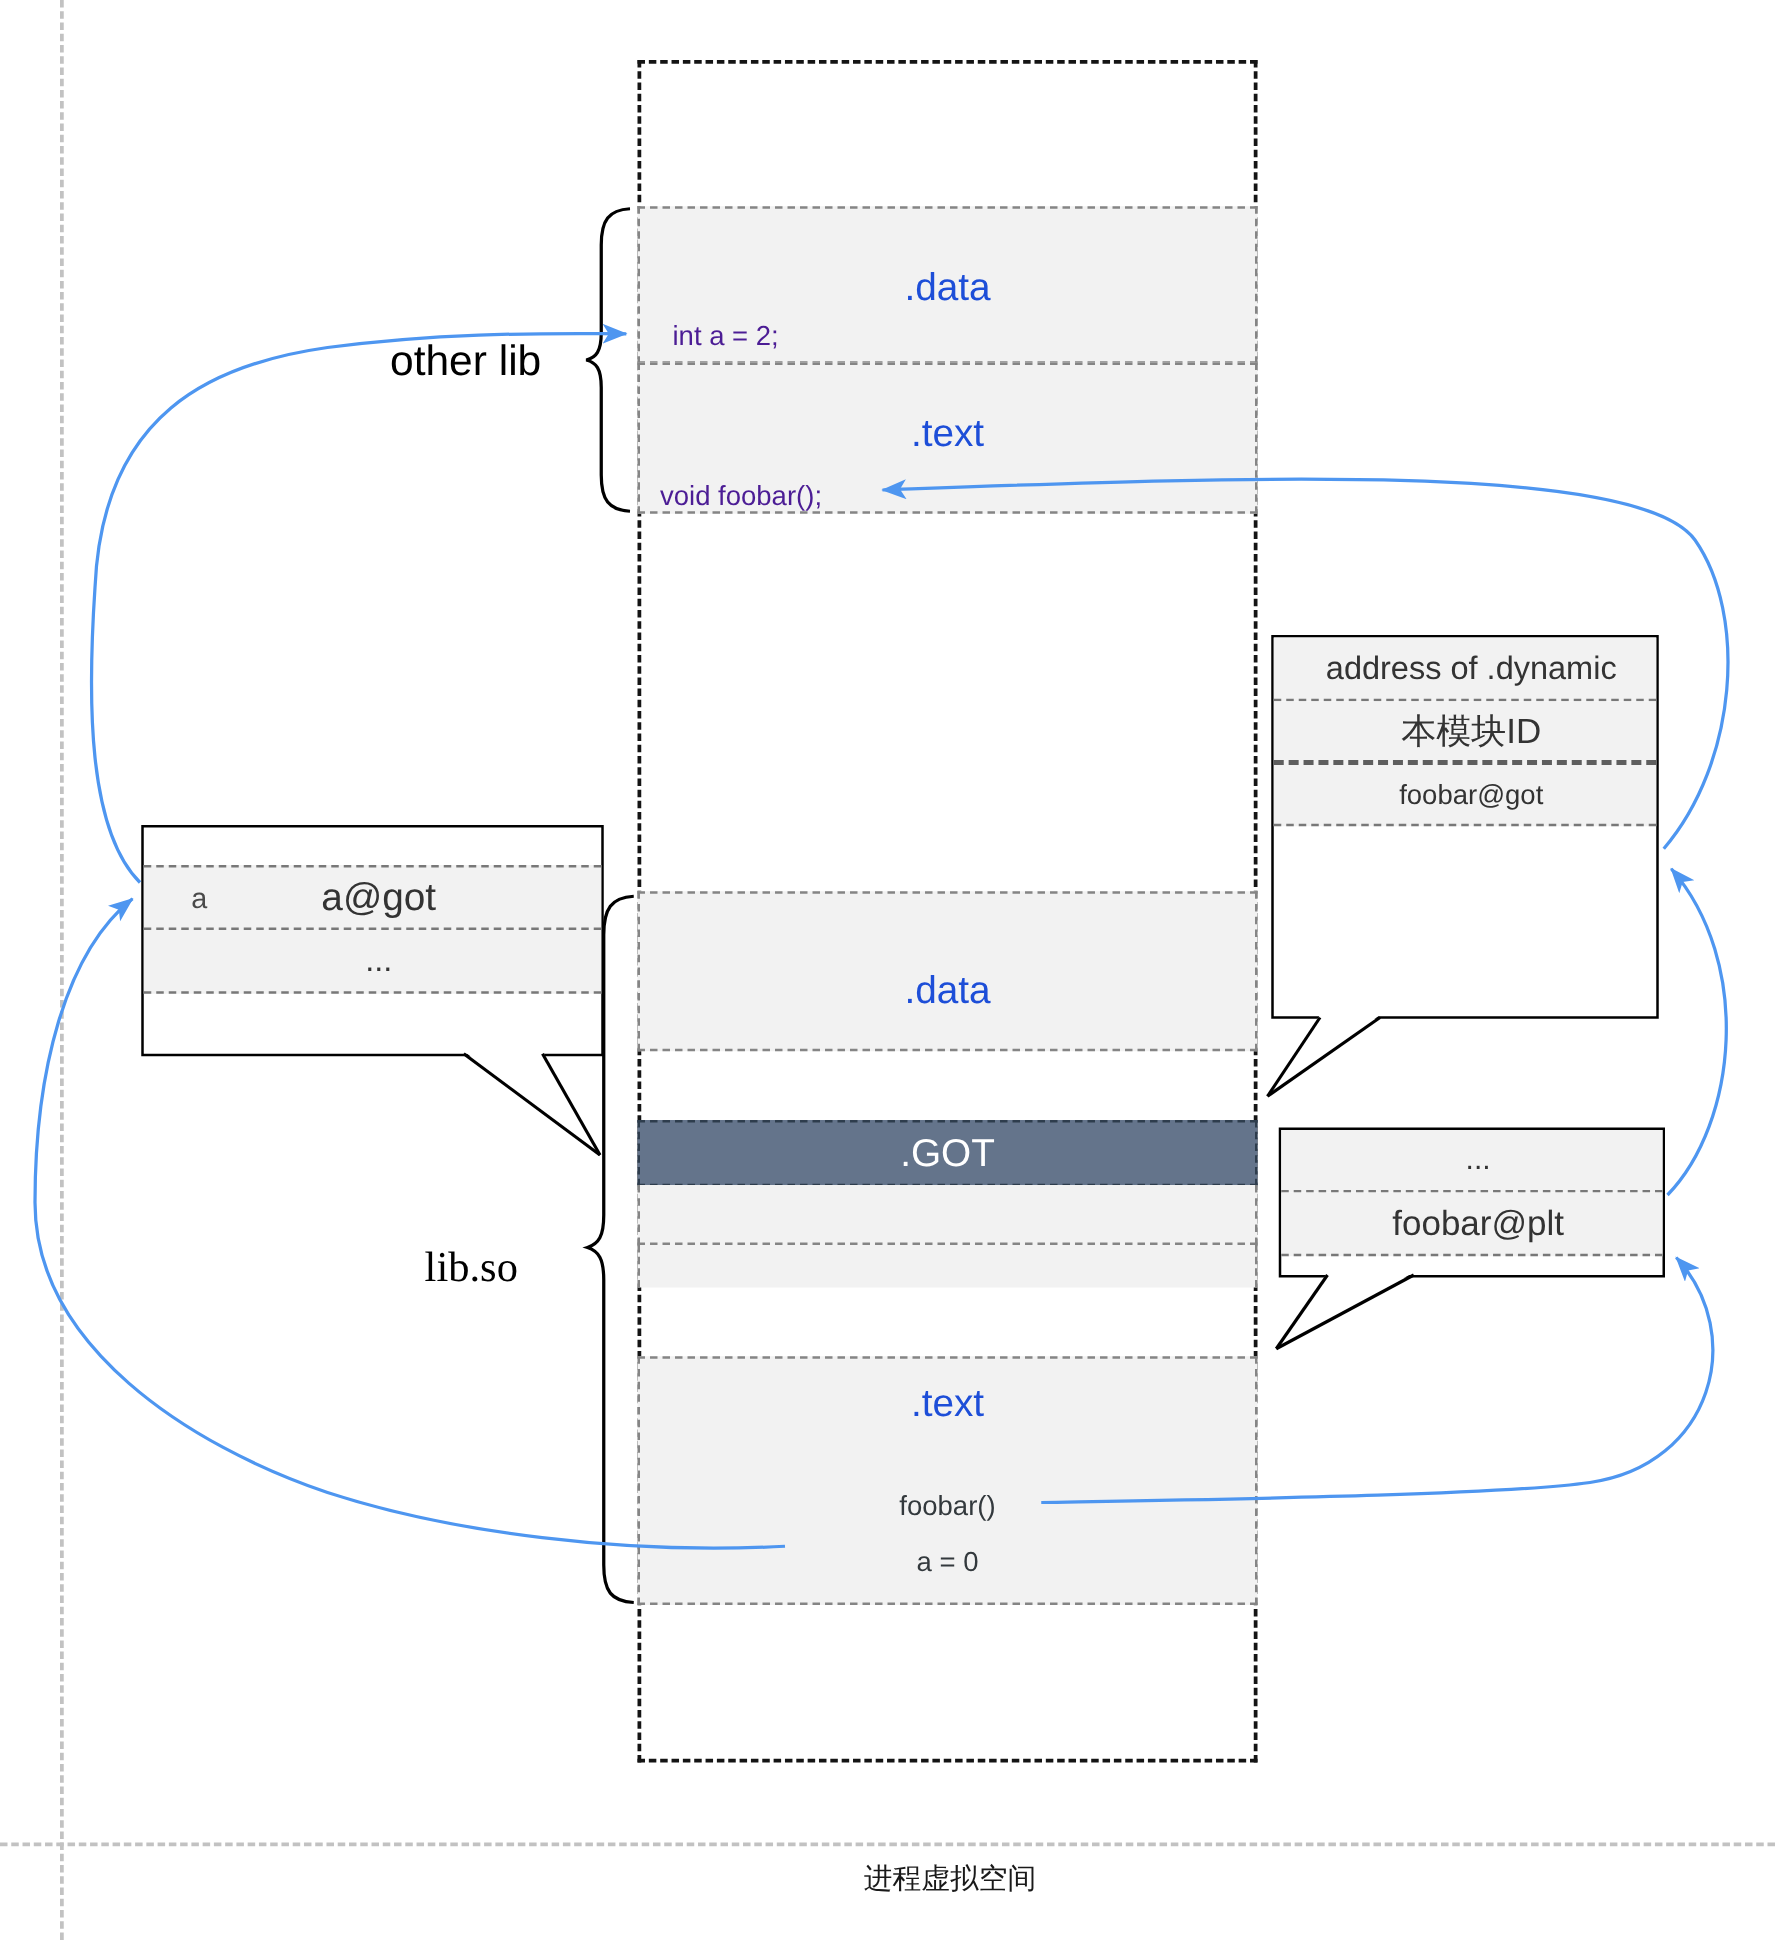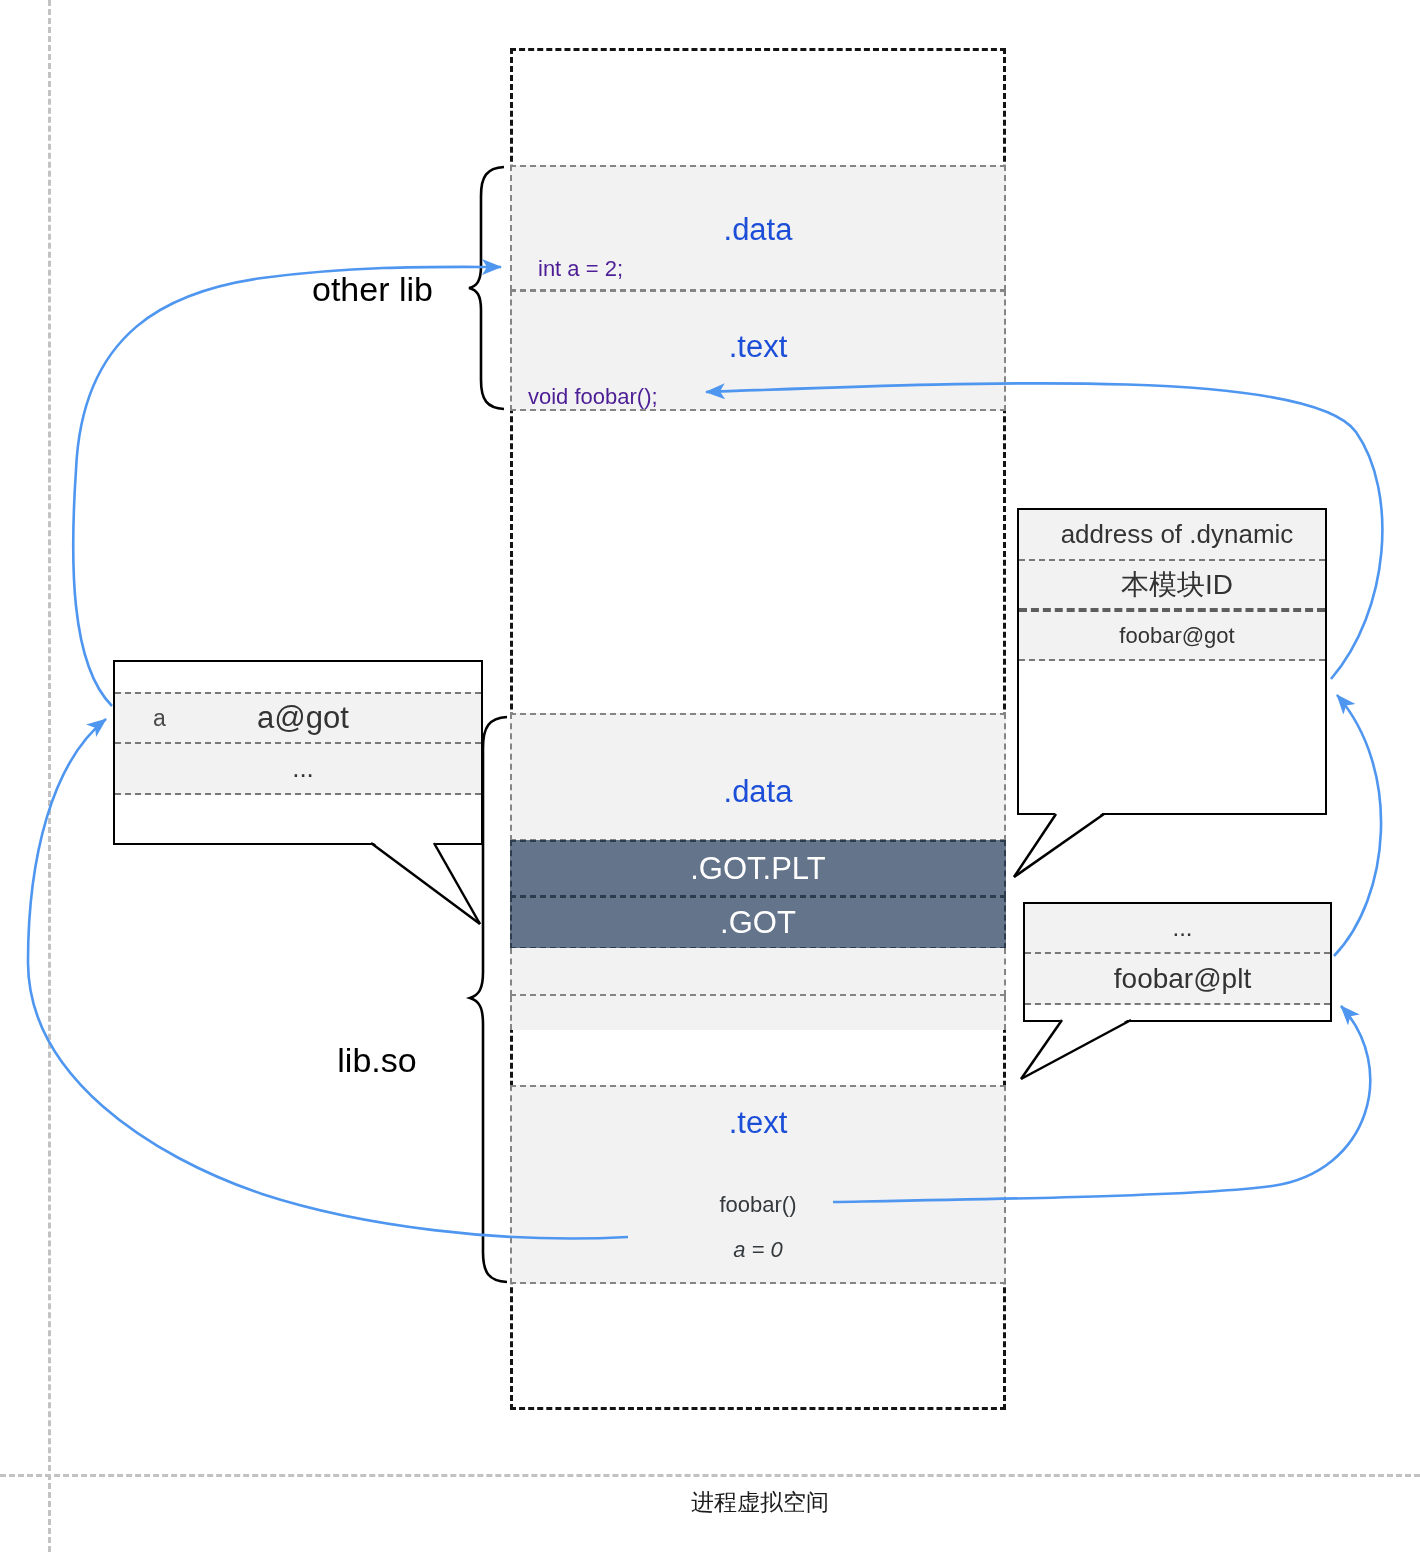--- a/index.html
+++ b/index.html
@@ -63,36 +63,33 @@
     <span class="sec-code" style="left:26px;top:89px;">int a = 2;</span>
   </div>
   <div class="abs sec sec-light" style="top:290px;height:121px;">
     <span class="sec-title" style="top:37px;">.text</span>
     <span class="sec-code" style="left:16px;top:92px;">void foobar();</span>
   </div>
 
   <div class="abs sec sec-light" style="top:713px;height:128px;">
     <span class="sec-title" style="top:59px;">.data</span>
   </div>
-  <div class="abs sec sec-dark" style="top:840px;height:57px;">
-    <span class="dark-title">.GOT.PLT</span>
-  </div>
   <div class="abs sec sec-dark" style="top:896px;height:53px;">
     <span class="dark-title">.GOT</span>
   </div>
   <div class="abs sec sec-light no-top" style="top:948px;height:48px;"></div>
   <div class="abs sec sec-light no-top no-bottom" style="top:996px;height:34px;"></div>
   <div class="abs sec sec-light" style="top:1085px;height:199px;">
     <span class="sec-title" style="top:18px;">.text</span>
     <span class="sec-code-center" style="top:105px;">foobar()</span>
-    <span class="sec-code-center" style="top:150px;font-style:italic;">a = 0</span>
+    <span class="sec-code-center" style="top:150px;">a = 0</span>
   </div>
 
   <div class="abs big-label" style="left:300px;top:270px;width:145px;">other lib</div>
-  <div class="abs big-label" style="left:322px;top:1041px;width:110px;">lib.so</div>
+  <div class="abs big-label" style="left:322px;top:996px;width:110px;font-family:Liberation Serif, serif;">lib.so</div>
 
   <div class="abs bubble" style="left:113px;top:660px;width:370px;height:185px;">
     <div class="rows" style="top:30px;">
       <div class="row row-top-dashed" style="height:52px;font-size:31px;">
         <span class="row-marker">a</span>
         <span>a@got</span>
       </div>
       <div class="row" style="height:51px;font-size:26px;">
         <span>...</span>
       </div>

